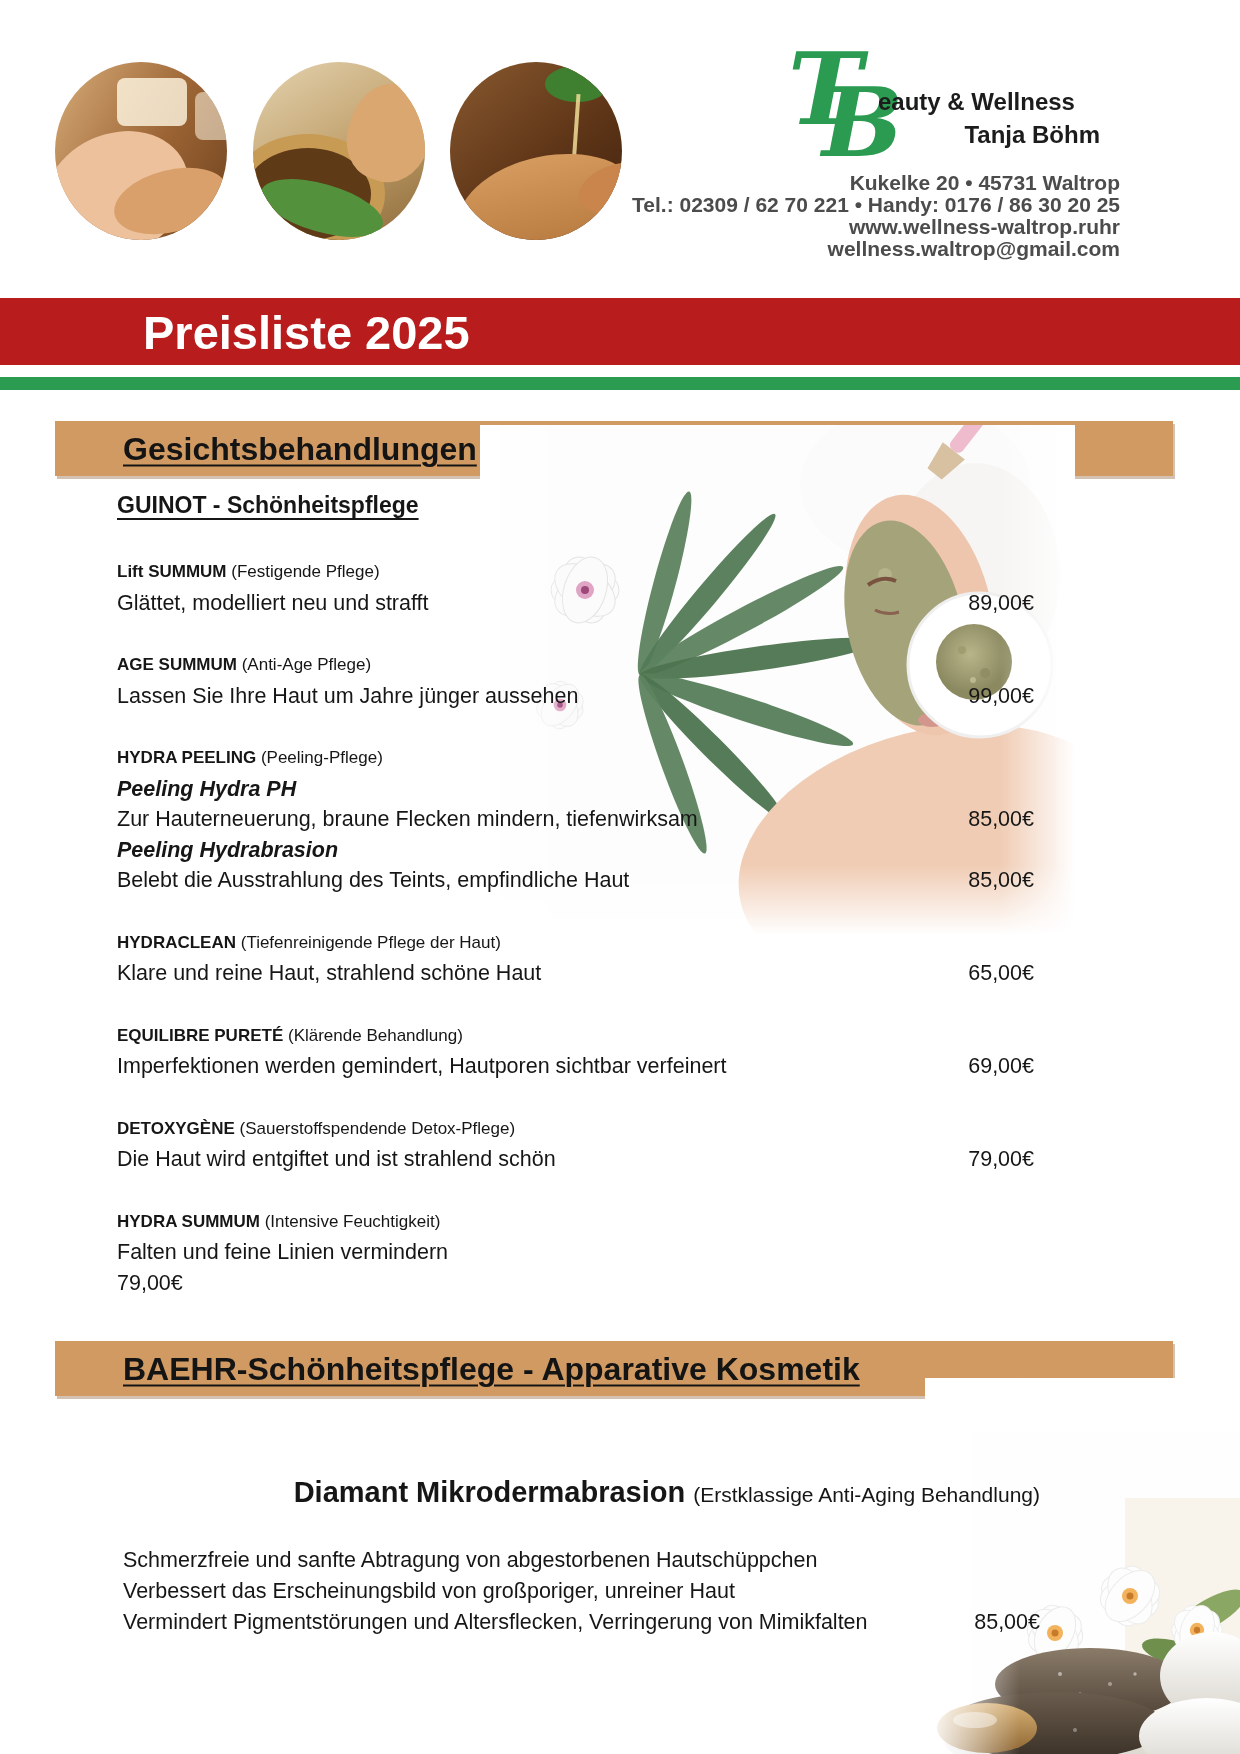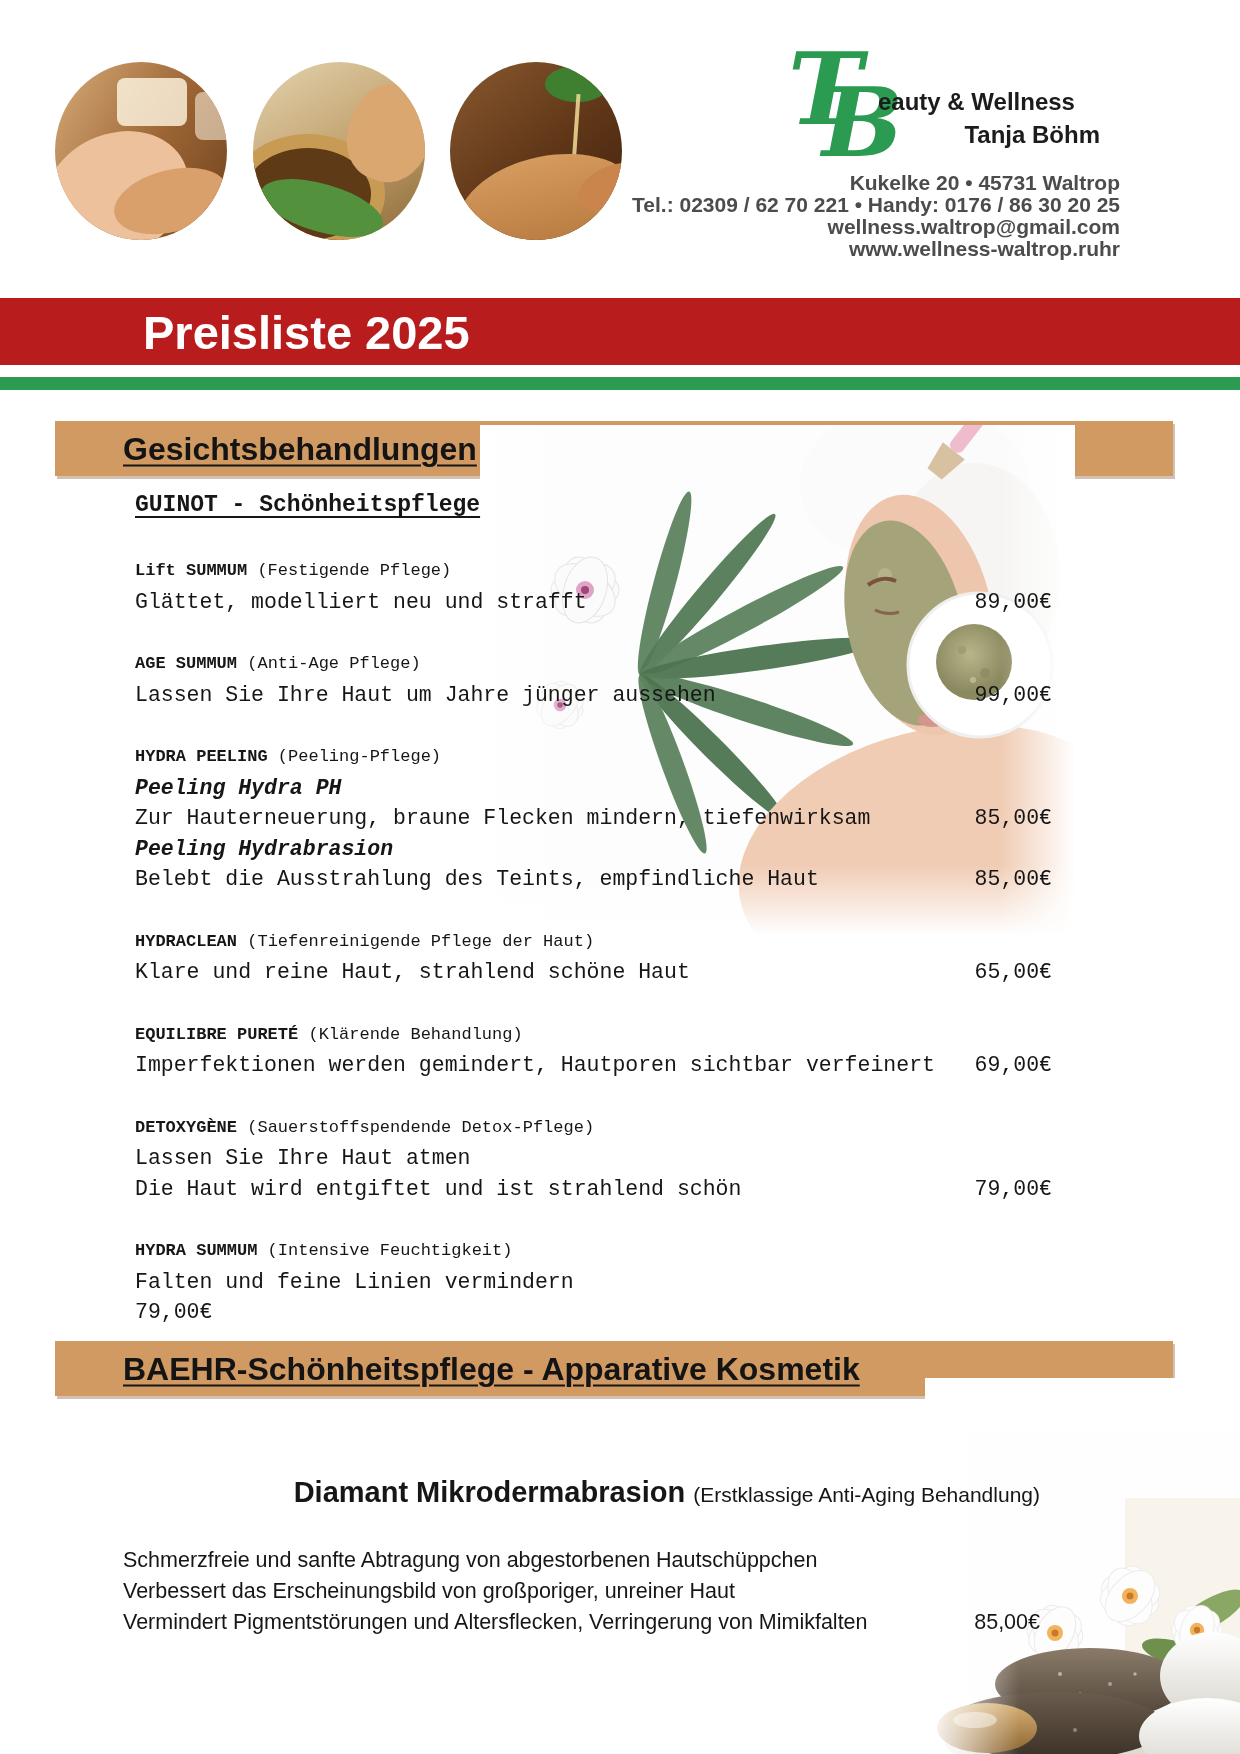--- a/index.html
+++ b/index.html
@@ -43,21 +43,21 @@
   
   .section-banner { position:absolute; left:55px; width:1118px; height:55px; background:#d09a62;
                     box-shadow:2px 3px 0 rgba(139,94,52,.38); }
   #banner-facial { top:421px; }
   #banner-baehr  { top:1341px; }
   .section-banner .label { position:absolute; left:68px; top:50%; transform:translateY(-50%);
                            font-size:32px; font-weight:bold; color:#141414;
                            text-decoration:underline; text-underline-offset:5px; text-decoration-thickness:2px; }
 
   
-  .menu { position:absolute; left:135px; top:492px; width:917px; z-index:2;font-family:Liberation Mono, monospace; }
+  .menu { position:absolute; left:117px; top:492px; width:917px; z-index:2; }
   .group-heading { font-size:23px; font-weight:bold; text-decoration:underline;
                    text-underline-offset:5px; text-decoration-thickness:2px; margin-bottom:38px; }
   .item { margin-bottom:32px; }
   .item-title { font-size:17px; line-height:30.5px; }
   .item-title .name { font-weight:bold; }
   .line { display:flex; justify-content:space-between; font-size:21.5px; line-height:30.5px; }
   .line .price { white-space:nowrap; }
   .line.em .txt { font-weight:bold; font-style:italic; }
 
   
@@ -96,22 +96,22 @@
   <svg class="logo-svg" viewBox="0 0 112 118">
     <text x="0" y="80" font-family="DejaVu Serif, serif" font-style="italic" font-weight="bold" font-size="100" fill="#2a9b50">T</text>
     <text x="34" y="112" font-family="DejaVu Serif, serif" font-style="italic" font-weight="bold" font-size="96" fill="#2a9b50">B</text>
   </svg>
   <div class="brand-name">eauty &amp; Wellness</div>
   <div class="brand-owner">Tanja Böhm</div>
 
   <div class="contact">
       <div class="contact-line">Kukelke 20 • 45731 Waltrop</div>
       <div class="contact-line">Tel.: 02309 / 62 70 221 • Handy: 0176 / 86 30 20 25</div>
+      <div class="contact-line">www.wellness-waltrop.ruhr</div>
       <div class="contact-line">wellness.waltrop@gmail.com</div>
-      <div class="contact-line">www.wellness-waltrop.ruhr</div>
     </div>
 
   <div class="title-banner">
     <span class="label">Preisliste 2025</span>
   </div>
   <div class="green-stripe"></div>
 
   <div class="section-banner" id="banner-facial">
     <span class="label">Gesichtsbehandlungen</span>
   </div>
@@ -237,23 +237,20 @@
         <div class="item">
           <div class="item-title"><span class="name">EQUILIBRE PURETÉ</span><span class="sub"> (Klärende Behandlung)</span></div>
           <div class="line">
             <span class="txt">Imperfektionen werden gemindert, Hautporen sichtbar verfeinert</span>
             <span class="price">69,00€</span>
           </div>
         </div>
         <div class="item">
           <div class="item-title"><span class="name">DETOXYGÈNE</span><span class="sub"> (Sauerstoffspendende Detox-Pflege)</span></div>
           <div class="line">
-            <span class="txt">Lassen Sie Ihre Haut atmen</span>
-          </div>
-          <div class="line">
             <span class="txt">Die Haut wird entgiftet und ist strahlend schön</span>
             <span class="price">79,00€</span>
           </div>
         </div>
         <div class="item">
           <div class="item-title"><span class="name">HYDRA SUMMUM</span><span class="sub"> (Intensive Feuchtigkeit)</span></div>
           <div class="line">
             <span class="txt">Falten und feine Linien vermindern</span>
           </div>
           <div class="line">

